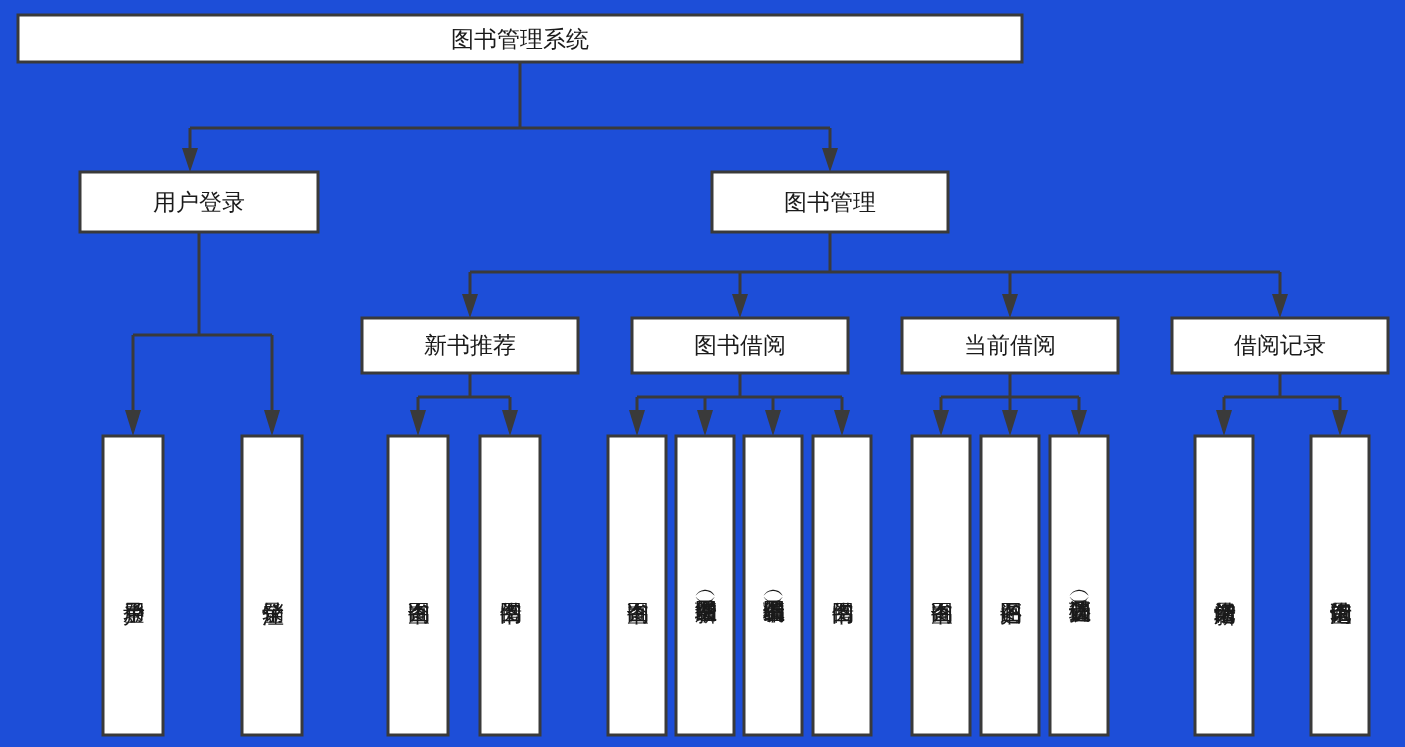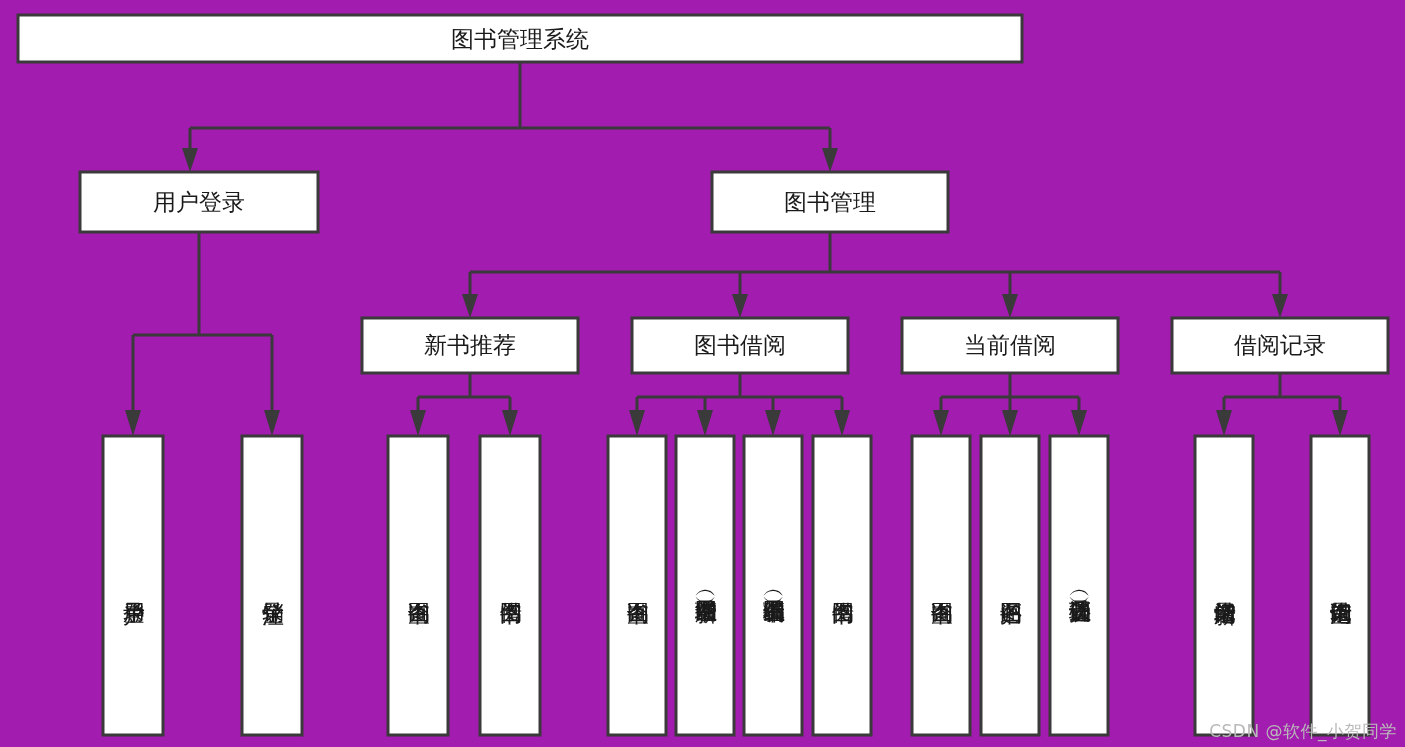--- a/index.html
+++ b/index.html
@@ -1,21 +1,21 @@
 <!DOCTYPE html>
 <html><head>
 <meta charset="utf-8">
 <style>
   html,body{margin:0;padding:0;background:#ffffff;}
   body{
     width:1405px;height:747px;
     font-family:"DejaVu Sans","Liberation Sans",sans-serif;
     overflow:hidden;
   }
-  #diagram-root{position:relative;width:1405px;height:747px;background:#a21caf;}
+  #diagram-root{position:relative;width:1405px;height:747px;background:#1d4ed8;}
   svg.diagram{position:absolute;left:0;top:0;width:1405px;height:747px;display:block;}
   .node-box{fill:#ffffff;stroke:#3a3a3a;stroke-width:3;}
   .link-line{stroke:#3a3a3a;stroke-width:3;fill:none;}
   .arrow-head{fill:#3a3a3a;stroke:none;}
   .node-label{
     font-family:"DejaVu Sans","Liberation Sans",sans-serif;
     fill:#1a1a1a;
     text-anchor:middle;
     dominant-baseline:middle;
   }
@@ -187,15 +187,14 @@
       <rect class="node-box" x="1195" y="436" width="58" height="299"></rect>
       <text class="node-label label-v" x="1224" y="585" writing-mode="tb" glyph-orientation-vertical="0">新增借阅记录</text>
     </g>
     <g>
       <rect class="node-box" x="1311" y="436" width="58" height="299"></rect>
       <text class="node-label label-v" x="1340" y="585" writing-mode="tb" glyph-orientation-vertical="0">查询借阅记录</text>
     </g>
 
   </svg>
 
-  <div class="watermark">CSDN @软件_小贺同学</div>
 
 </div>
 
 </body></html>

